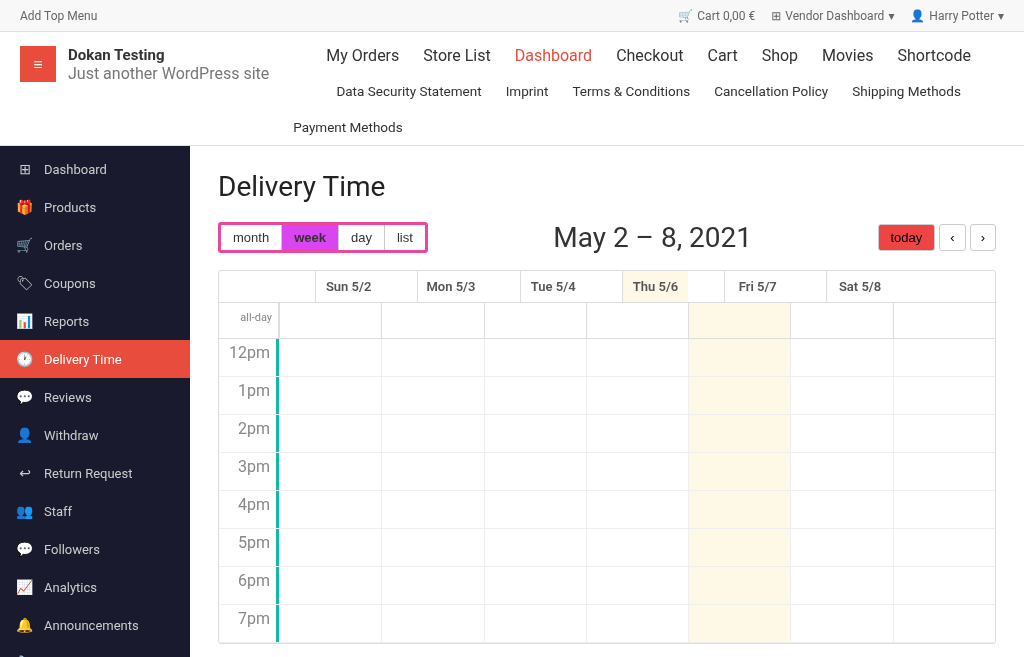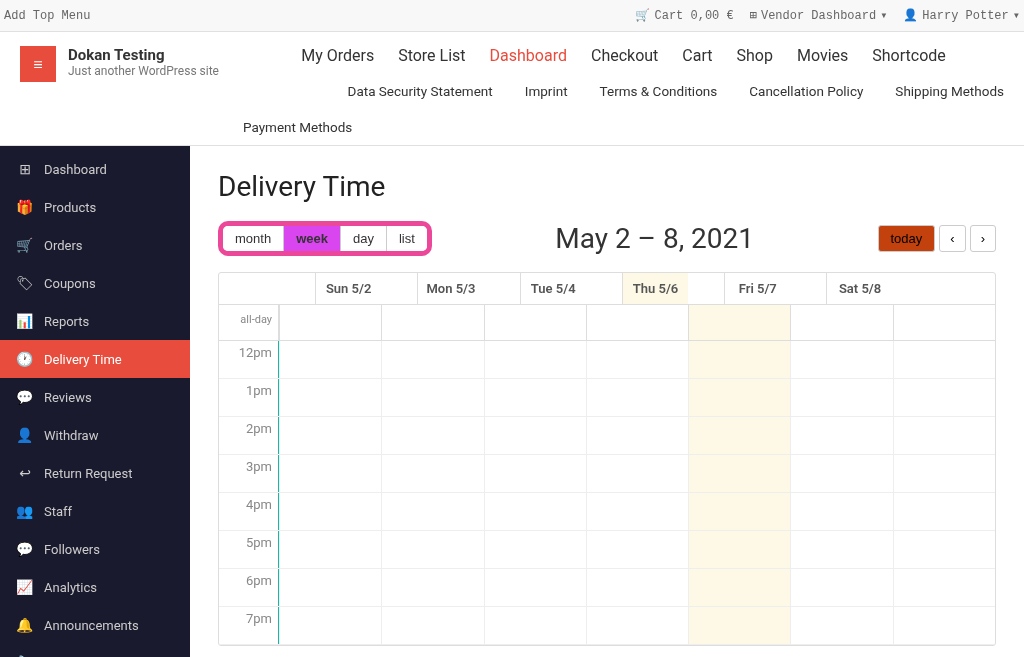--- a/index.html
+++ b/index.html
@@ -6,24 +6,23 @@
     body { font-family: -apple-system, BlinkMacSystemFont, 'Segoe UI', Roboto, sans-serif; font-size: 14px; color: #333; background: #f5f5f5; }
 
     
     .admin-bar {
       background: #f8f8f8;
       border-bottom: 1px solid #e0e0e0;
       height: 32px;
       display: flex;
       align-items: center;
       justify-content: space-between;
-      padding: 0 4px;
+      padding: 0 20px;
       font-size: 12px;
       color: #666;
-      font-family: Liberation Mono, monospace;
     }
     .admin-bar-right { display: flex; align-items: center; gap: 16px; }
     .admin-bar-item { display: flex; align-items: center; gap: 4px; cursor: pointer; }
 
     
     .site-header {
       background: #fff;
       border-bottom: 1px solid #e0e0e0;
       padding: 0 20px;
     }
@@ -39,22 +38,22 @@
       text-decoration: none;
       color: #333;
       font-size: 16px;
       cursor: pointer;
     }
     .main-nav a.active { color: #e74c3c; }
 
     .secondary-nav {
       display: flex;
       align-items: center;
-      justify-content: flex-end;
-      gap: 32px;
+      justify-content: center;
+      gap: 24px;
       padding: 10px 0;
       flex-wrap: wrap;
     }
     .secondary-nav a {
       text-decoration: none;
       color: #333;
       font-size: 13.5px;
       cursor: pointer;
     }
     .tertiary-nav {
@@ -77,21 +76,21 @@
     .site-logo {
       width: 36px; height: 36px;
       background: #e74c3c;
       display: flex; align-items: center; justify-content: center;
       color: #fff;
       font-size: 16px;
       margin-right: 12px;
       flex-shrink: 0;
     }
     .site-name { font-weight: 700; font-size: 15px; }
-    .site-tagline { font-size: 12px; color: #777; }
+    .site-tagline { font-size: 16px; color: #777; }
 
     
     .layout { display: flex; min-height: calc(657px - 160px); }
 
     
     .sidebar {
       width: 190px;
       background: #1a1a2e;
       flex-shrink: 0;
       padding-top: 4px;
@@ -127,21 +126,21 @@
       color: #222;
     }
 
     
     .calendar-toolbar {
       display: flex;
       align-items: center;
       margin-bottom: 16px;
       gap: 0;
     }
-    .view-buttons { display: flex; border: 5px solid #ec4899; border-radius: 10px; overflow: hidden; }
+    .view-buttons { display: flex; border: 3px solid #ec4899; border-radius: 3px; overflow: hidden; }
     .view-btn {
       padding: 5px 12px;
       border: none;
       background: #fff;
       cursor: pointer;
       font-size: 13px;
       color: #333;
       border-right: 1px solid #ccc;
     }
     .view-btn:last-child { border-right: none; }
@@ -152,21 +151,21 @@
       text-align: center;
       font-size: 28px;
       font-weight: 400;
       color: #333;
     }
 
     .nav-buttons { display: flex; align-items: center; gap: 4px; }
     .today-btn {
       padding: 5px 12px;
       border: 1px solid #ccc;
-      background: #c2410c;
+      background: #ef4444;
       cursor: pointer;
       font-size: 13px;
       border-radius: 3px;
     }
     .nav-btn {
       padding: 5px 10px;
       border: 1px solid #ccc;
       background: #fff;
       cursor: pointer;
       font-size: 13px;
@@ -215,24 +214,24 @@
     }
     .cal-allday-cell.highlight { background: #fef9e7; }
     .cal-time-row {
       display: grid;
       grid-template-columns: 60px repeat(7, 1fr);
       border-bottom: 1px solid #eee;
       min-height: 38px;
     }
     .cal-time-label {
       padding: 4px 6px 0 0;
-      font-size: 13px;
+      font-size: 16px;
       color: #888;
       text-align: right;
-      border-right: 1px solid #14b8a6;
+      border-right: 3px solid #14b8a6;
     }
     .cal-cell {
       border-left: 1px solid #eee;
     }
     .cal-cell.highlight { background: #fef9e7; }
   </style>
 </head>
 <body>
 
 <div class="admin-bar">

